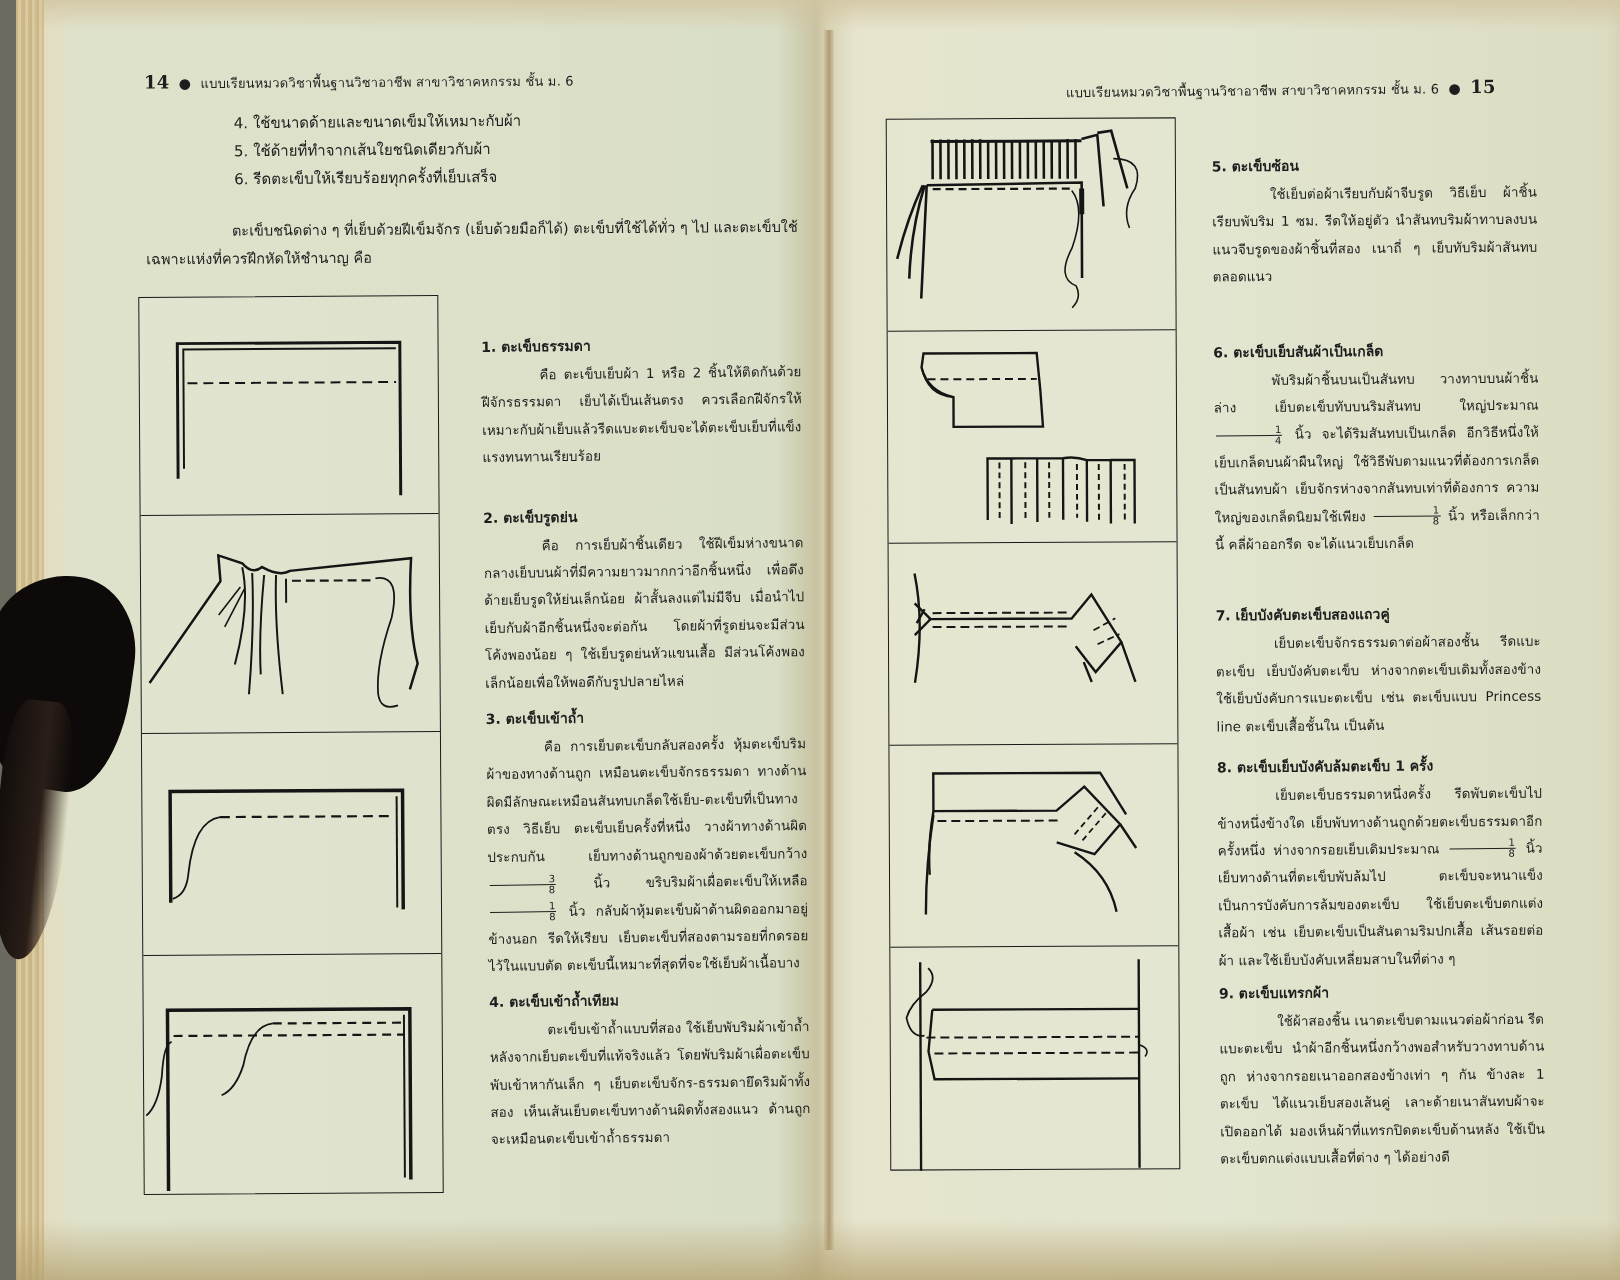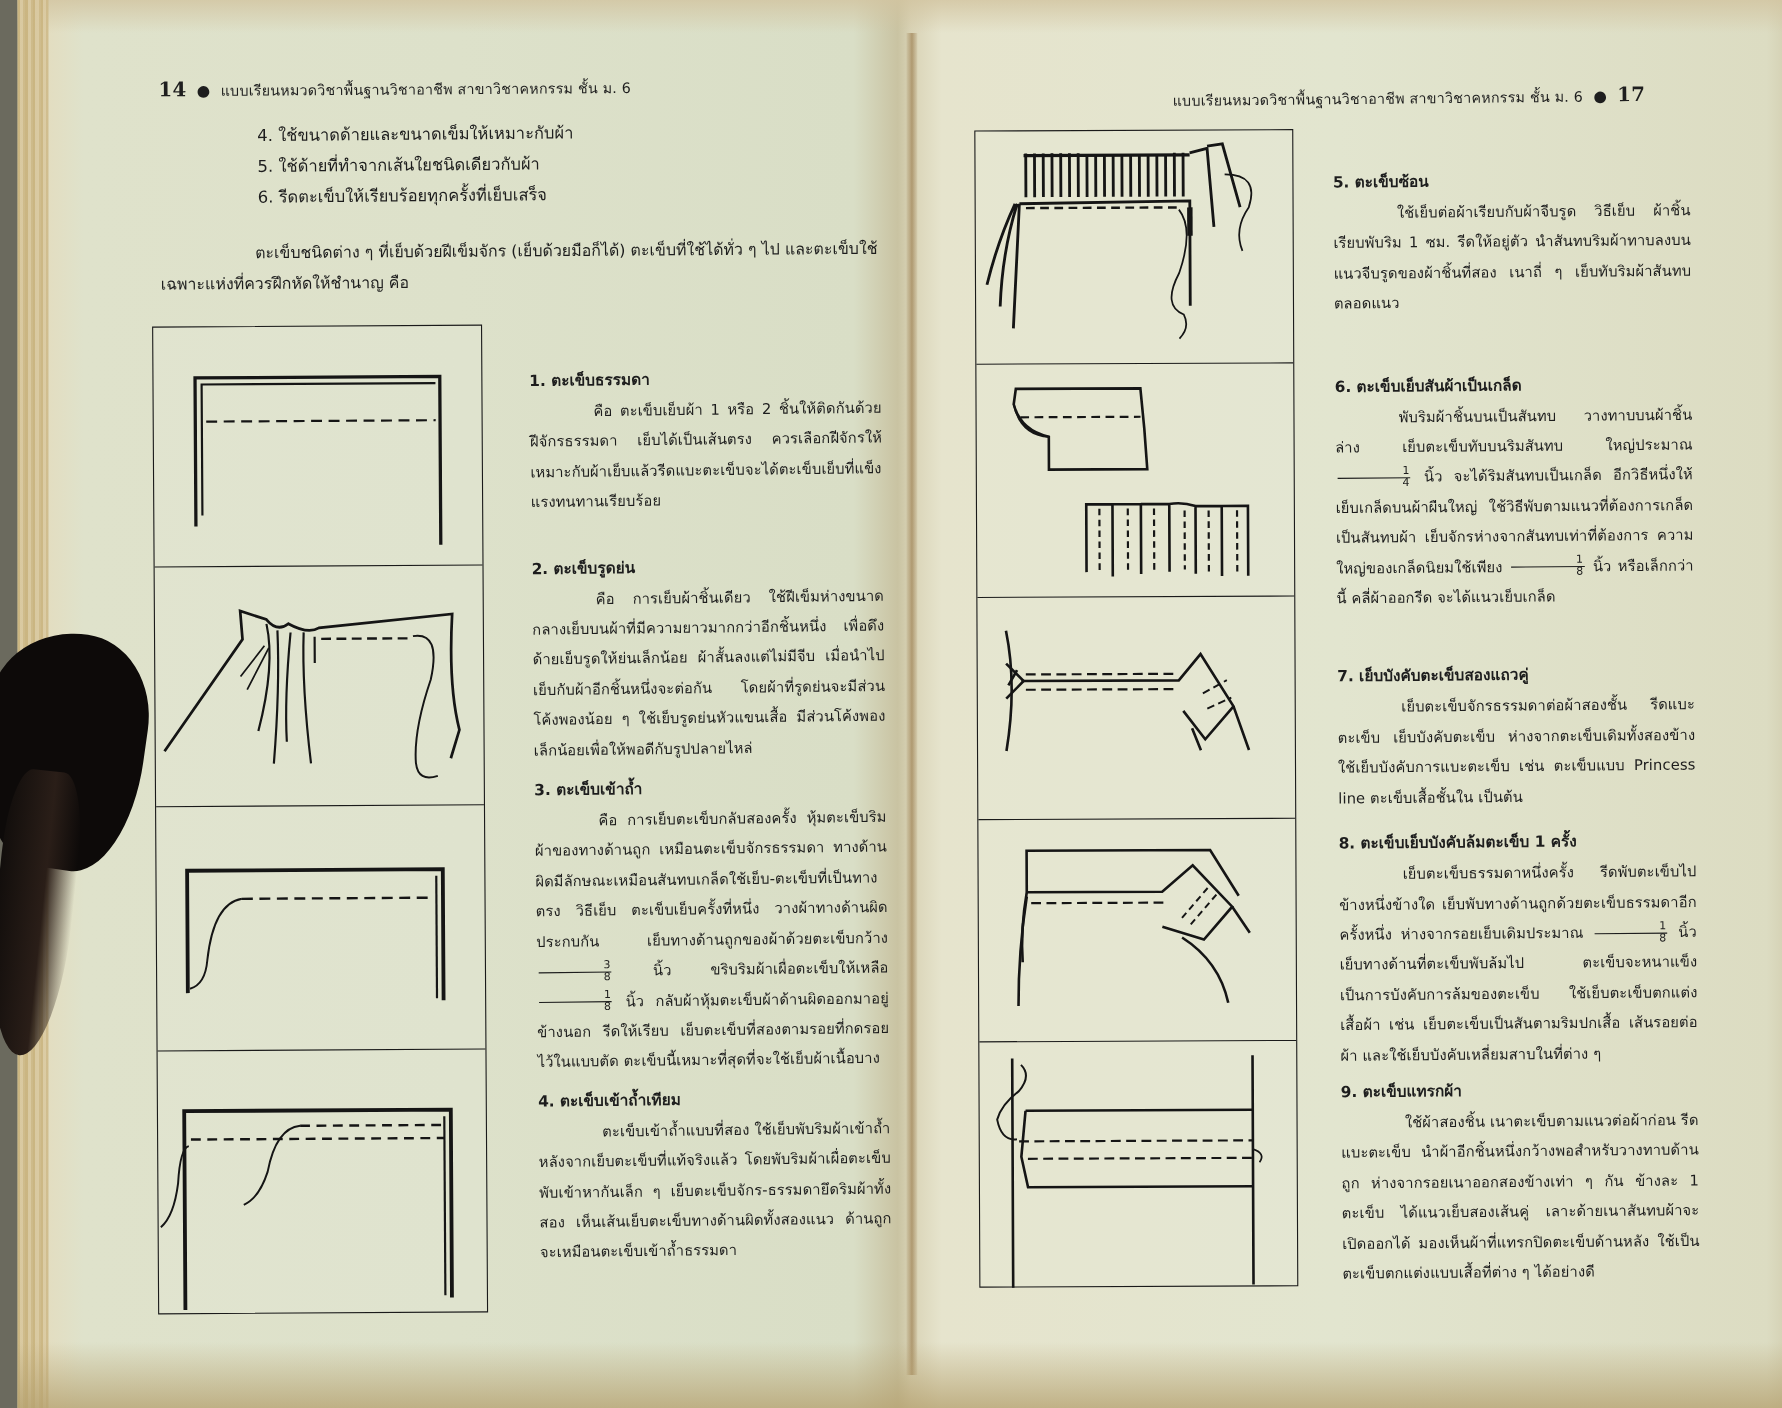--- a/index.html
+++ b/index.html
@@ -176,21 +176,21 @@
         <h3>4. ตะเข็บเข้าถ้ำเทียม</h3>
         <p>ตะเข็บเข้าถ้ำแบบที่สอง ใช้เย็บพับริมผ้าเข้าถ้ำหลังจากเย็บตะเข็บที่แท้จริงแล้ว โดยพับริมผ้าเผื่อตะเข็บพับเข้าหากันเล็ก ๆ เย็บตะเข็บจักร-ธรรมดายึดริมผ้าทั้งสอง เห็นเส้นเย็บตะเข็บทางด้านผิดทั้งสองแนว ด้านถูกจะเหมือนตะเข็บเข้าถ้ำธรรมดา</p>
       </div>
     </div>
   </div>
 
   <div class="page page-right">
     <div class="running-head rh-right">
       <span>แบบเรียนหมวดวิชาพื้นฐานวิชาอาชีพ สาขาวิชาคหกรรม ชั้น ม. 6</span>
       <span class="dot">●</span>
-      <span class="pg">17</span>
+      <span class="pg">15</span>
     </div>
   </div>
 
   <div class="figbox fig-right">
     <div class="cell" style="height:212px">
       <svg viewBox="0 0 290 212" fill="none" stroke="#151515">
         <g stroke-width="2.6">
           <path d="M46 60 V20 M54 60 V20 M62 60 V20 M70 60 V20 M78 60 V20 M86 60 V20 M94 60 V20 M102 60 V21 M110 60 V22 M118 60 V22 M126 60 V22 M134 60 V22 M142 60 V22 M150 60 V22 M158 60 V22 M166 60 V22 M174 60 V22 M182 60 V20 M190 60 V20"></path>
           <path d="M44 22 L196 22" stroke-width="3"></path>
           <path d="M40 66 L196 64 V160"></path>

